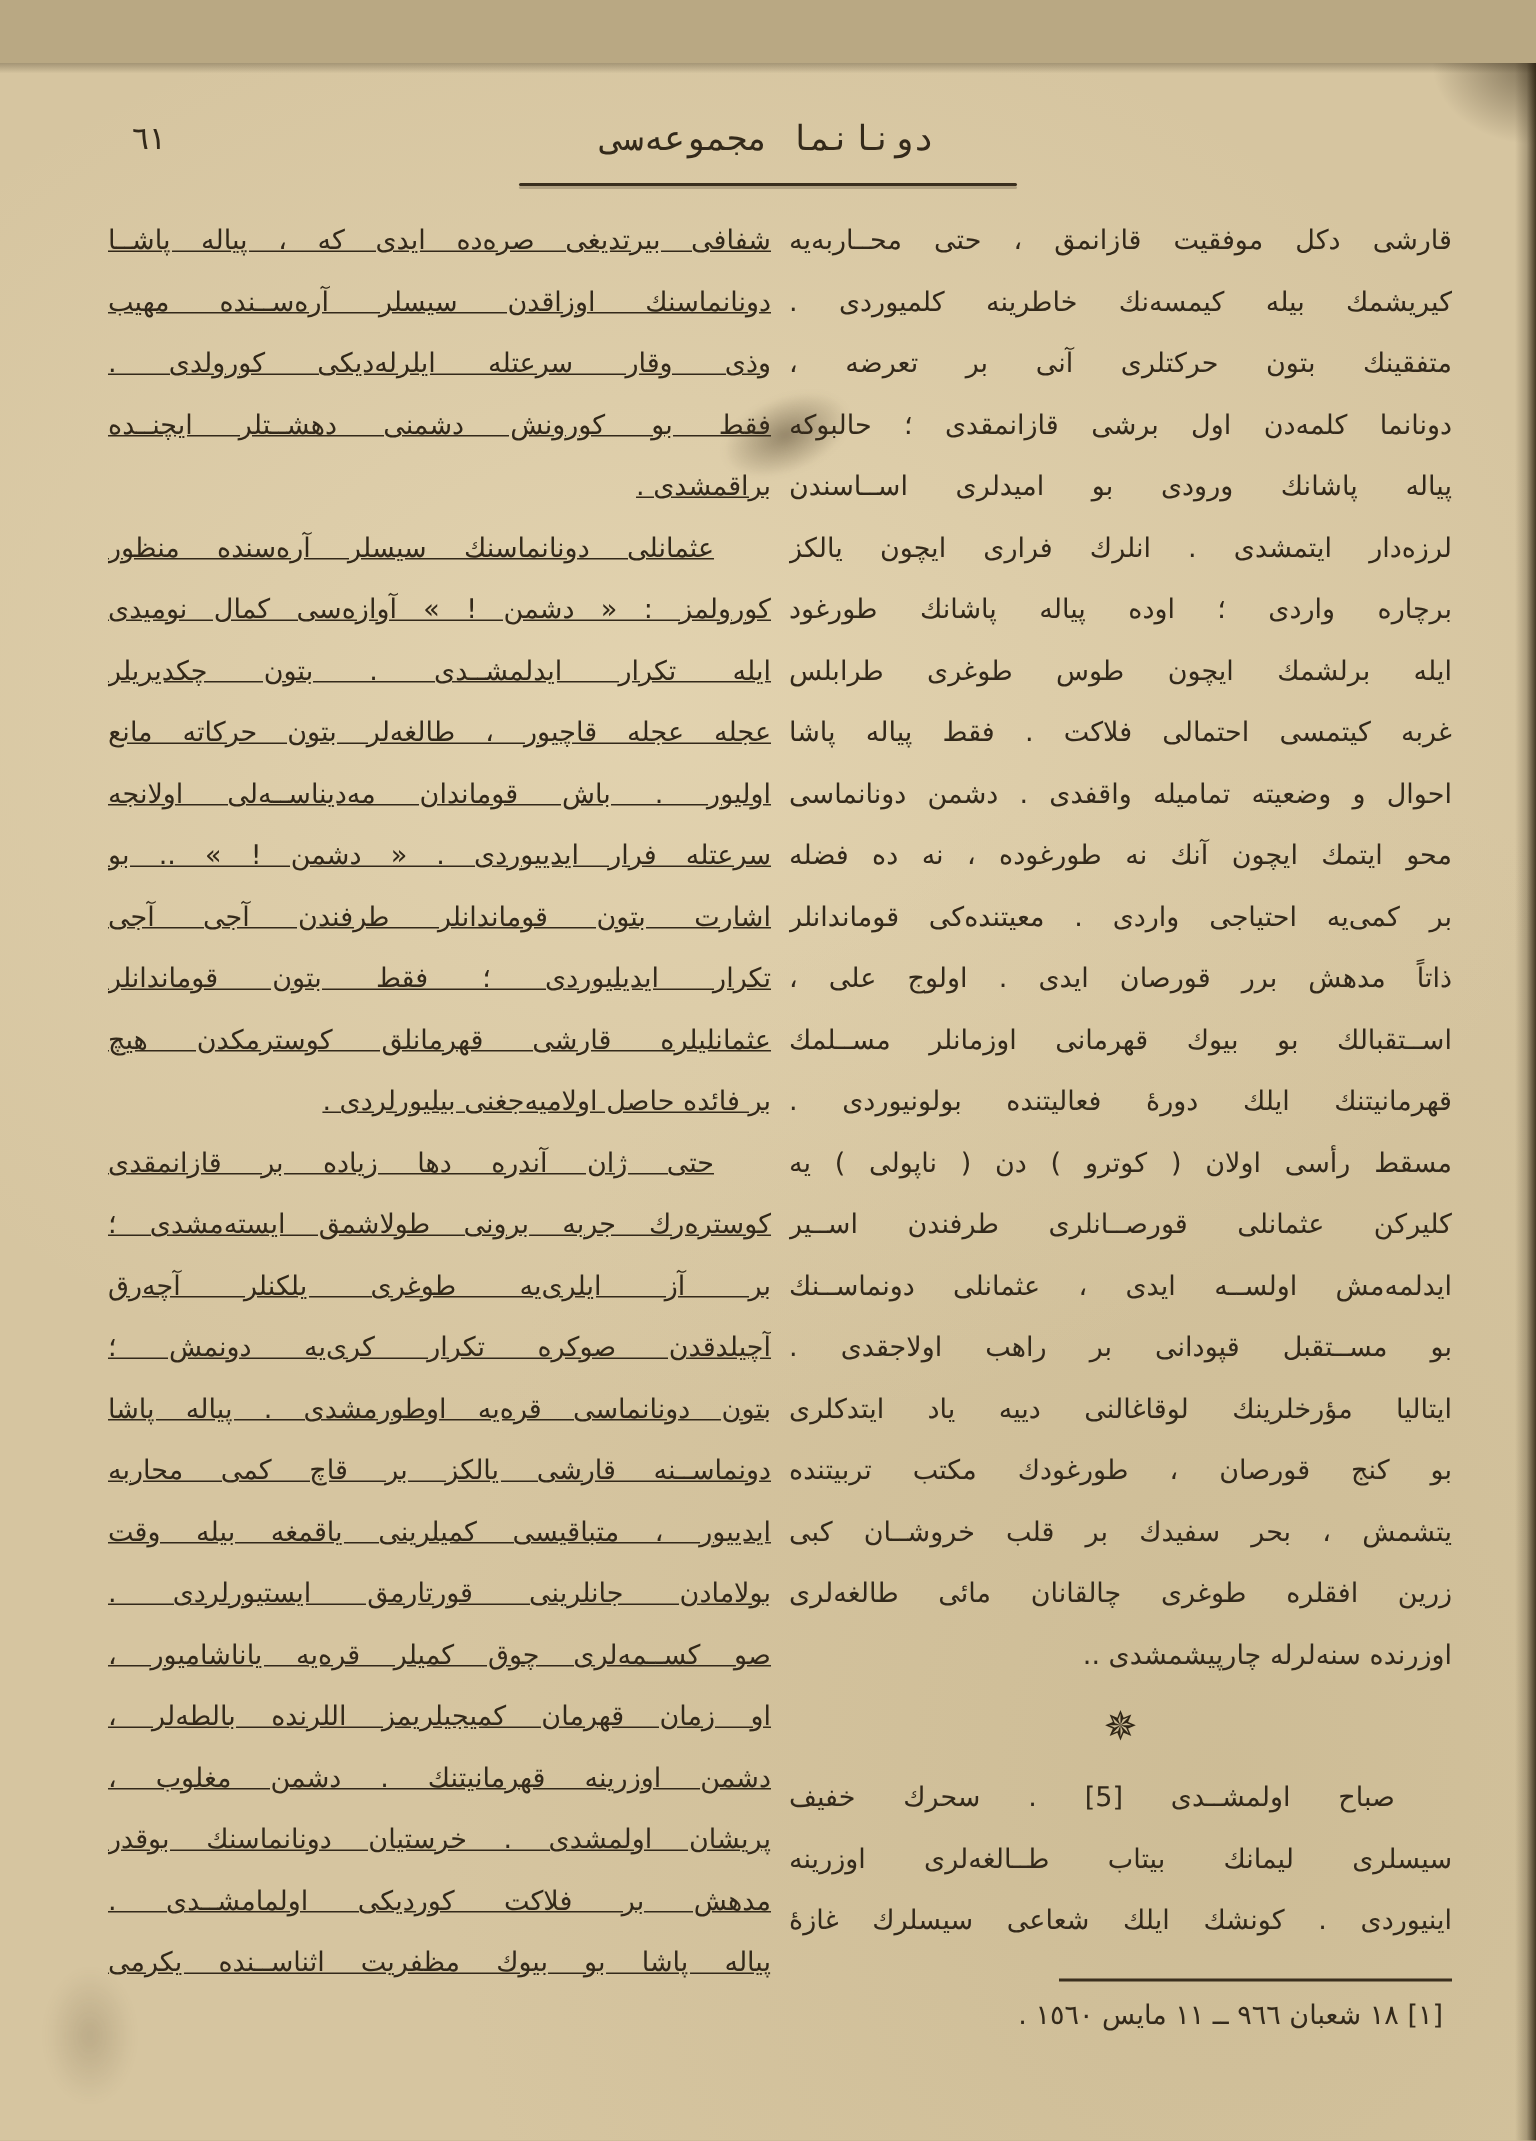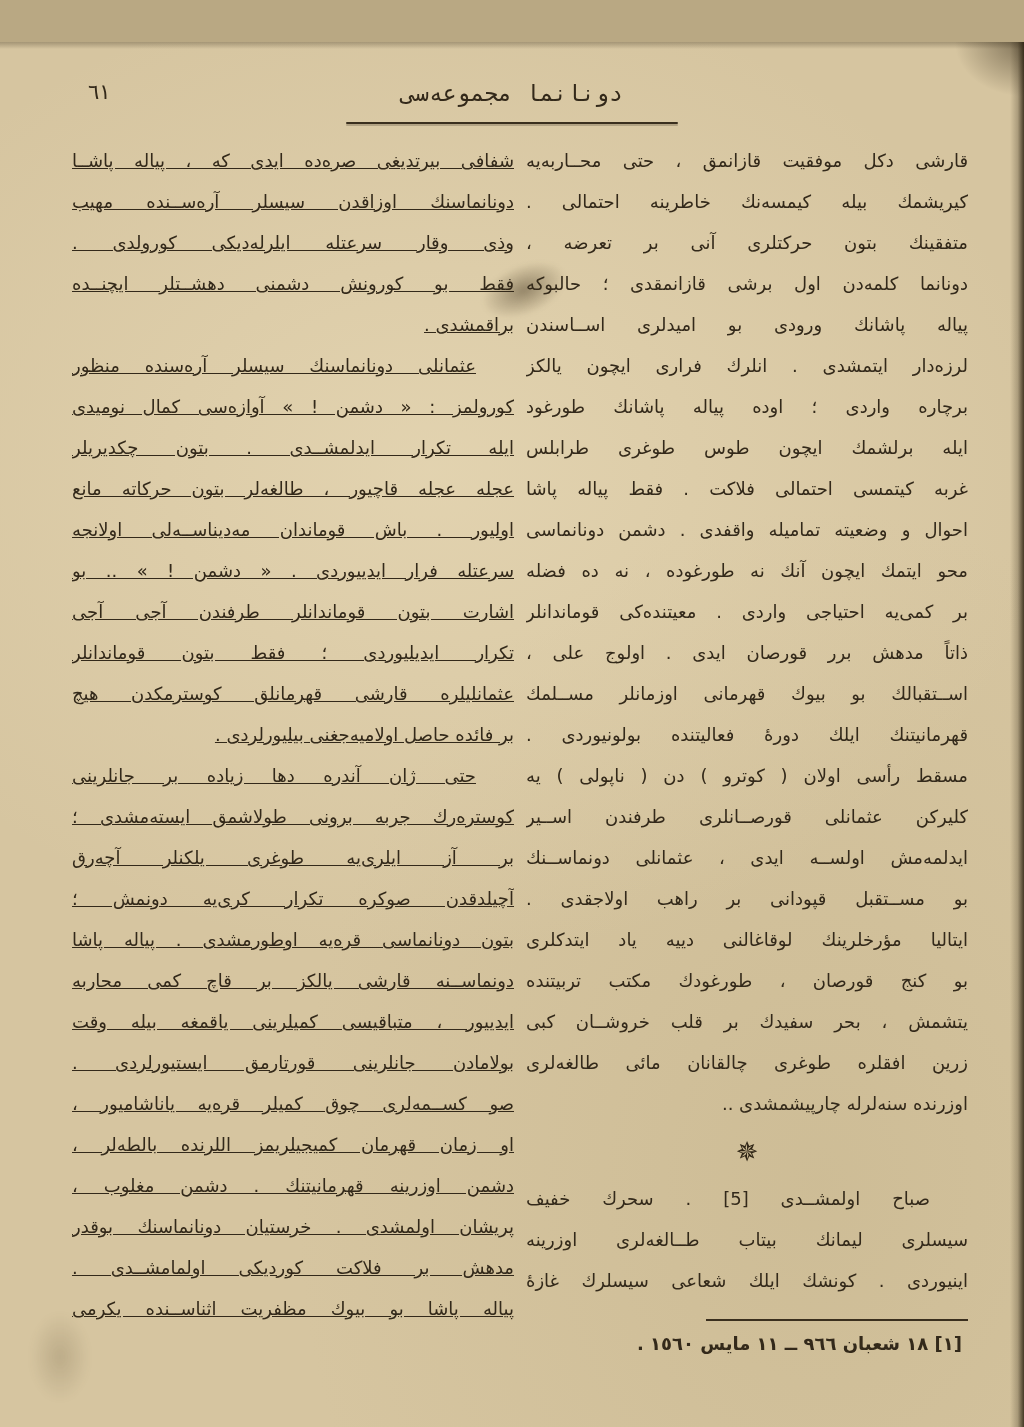--- a/index.html
+++ b/index.html
@@ -62,21 +62,20 @@
     text-align:center;font-size:27px;line-height:40px;
     margin:8px 0 6px 0;color:#2f2515;
   }
   .footrule{
     width:262px;height:2px;background:#3a2f1e;
     margin:18px 0 8px auto; 
   }
   .footnote{
     font-size:18px;line-height:30px;text-align:right;
     padding-right:6px;
-    font-weight:bold;
   }
 </style>
 </head>
 <body>
 
 <div class="page">
 
   <div class="edge-top"></div>
   <div class="edge-right"></div>
   <div class="edge-bottom"></div>
@@ -85,21 +84,21 @@
   <div class="stain2"></div>
 
   <div class="pagenum">٦١</div>
   <div class="title">دونانما مجموعه‌سی</div>
   <div class="title-rule"></div>
 
   <div class="col col-right">
     <div>
         <div class="para">
           <div class="line">قارشی دکل موفقیت قازانمق ، حتی محــاربه‌یه</div>
-          <div class="line">کیریشمك بیله کیمسه‌نك خاطرینه احتمالی .</div>
+          <div class="line">کیریشمك بیله کیمسه‌نك خاطرینه کلمیوردی .</div>
           <div class="line">متفقینك بتون حرکتلری آنی بر تعرضه ،</div>
           <div class="line">دونانما کلمه‌دن اول برشی قازانمقدی ؛ حالبوکه</div>
           <div class="line">پیاله پاشانك ورودی بو امیدلری اســاسندن</div>
           <div class="line">لرزه‌دار ایتمشدی . انلرك فراری ایچون یالکز</div>
           <div class="line">برچاره واردی ؛ اوده پیاله پاشانك طورغود</div>
           <div class="line">ایله برلشمك ایچون طوس طوغری طرابلس</div>
           <div class="line">غربه کیتمسی احتمالی فلاکت . فقط پیاله پاشا</div>
           <div class="line">احوال و وضعیته تمامیله واقفدی . دشمن دونانماسی</div>
           <div class="line">محو ایتمك ایچون آنك نه طورغوده ، نه ده فضله</div>
           <div class="line">بر کمی‌یه احتیاجی واردی . معیتنده‌کی قوماندانلر</div>
@@ -144,21 +143,21 @@
           <div class="line">ایله تکرار ایدلمشــدی . بتون چکدیریلر</div>
           <div class="line">عجله عجله قاچیور ، طالغه‌لر بتون حرکاته مانع</div>
           <div class="line">اولیور . باش قوماندان مه‌دیناســه‌لی اولانجه</div>
           <div class="line">سرعتله فرار ایدییوردی . « دشمن ! » .. بو</div>
           <div class="line">اشارت بتون قوماندانلر طرفندن آجی آجی</div>
           <div class="line">تکرار ایدیلیوردی ؛ فقط بتون قوماندانلر</div>
           <div class="line">عثمانلیلره قارشی قهرمانلق کوسترمکدن هیچ</div>
           <div class="line last">بر فائده حاصل اولامیه‌جغنی بیلیورلردی .</div>
         </div>
         <div class="para">
-          <div class="line indent">حتی ژان آندره دها زیاده بر جانلرینی</div>
+          <div class="line indent">حتی ژان آندره دها زیاده بر قازانمقدی</div>
           <div class="line">کوستره‌رك جربه برونی طولاشمق ایسته‌مشدی ؛</div>
           <div class="line">بر آز ایلری‌یه طوغری یلکنلر آچه‌رق</div>
           <div class="line">آچیلدقدن صوکره تکرار کری‌یه دونمش ؛</div>
           <div class="line">بتون دونانماسی قره‌یه اوطورمشدی . پیاله پاشا</div>
           <div class="line">دونماســنه قارشی یالکز بر قاچ کمی محاربه</div>
           <div class="line">ایدییور ، متباقیسی کمیلرینی یاقمغه بیله وقت</div>
           <div class="line">بولامادن جانلرینی قورتارمق ایستیورلردی .</div>
           <div class="line">صو کســمه‌لری چوق کمیلر قره‌یه یاناشامیور ،</div>
           <div class="line">او زمان قهرمان کمیجیلریمز اللرنده بالطه‌لر ،</div>
           <div class="line">دشمن اوزرینه قهرمانیتنك . دشمن مغلوب ،</div>

